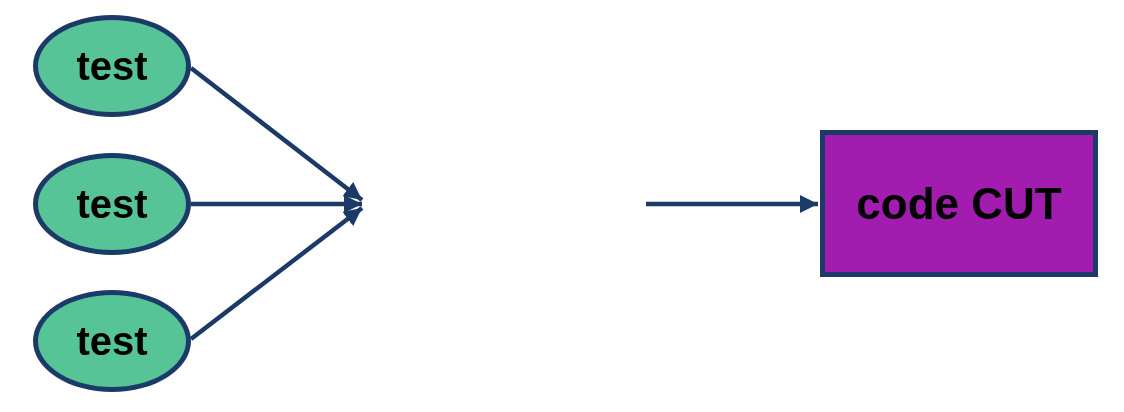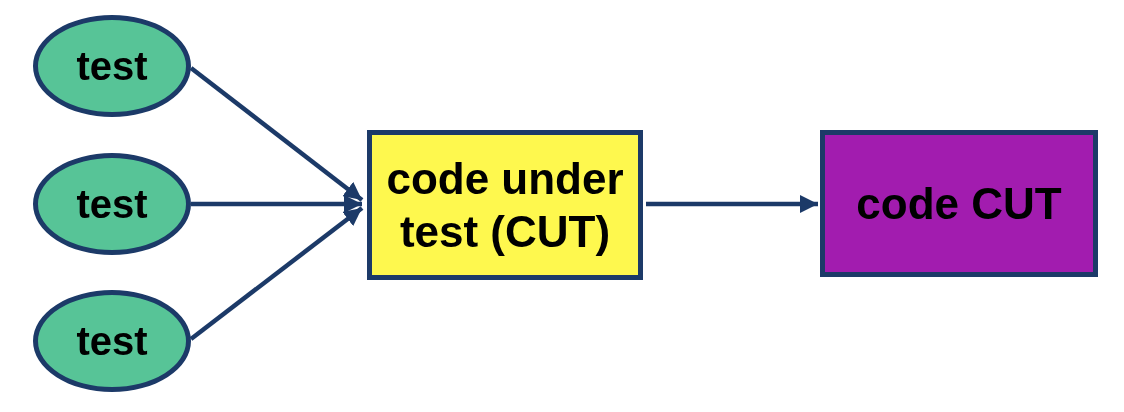--- a/index.html
+++ b/index.html
@@ -22,21 +22,20 @@
     stroke-width: 4.5;
   }
   .arrowhead-path { fill: #1c3a68; }
 
   .node {
     position: absolute;
     box-sizing: border-box;
     display: flex;
     align-items: center;
     justify-content: center;
-    text-align: center;
     font-weight: bold;
     color: #000000;
     z-index: 2;
   }
   .ellipse {
     background: #57c497;
     border: 5px solid #1c3a68;
     border-radius: 50%;
     font-size: 40px;
     width: 158px;
@@ -89,26 +88,20 @@
   </div>
 
   <div class="node ellipse ellipse-2">
     <span class="label">test</span>
   </div>
 
   <div class="node ellipse ellipse-3">
     <span class="label">test</span>
   </div>
 
-  <div class="node rect rect-cut">
-    <div>
-      <span class="label">code under</span>
-      <span class="label">test (CUT)</span>
-    </div>
-  </div>
 
   <div class="node rect rect-dep">
     <div>
       <span class="label">code CUT</span>
     </div>
   </div>
 
 </div>
 
 </body></html>

